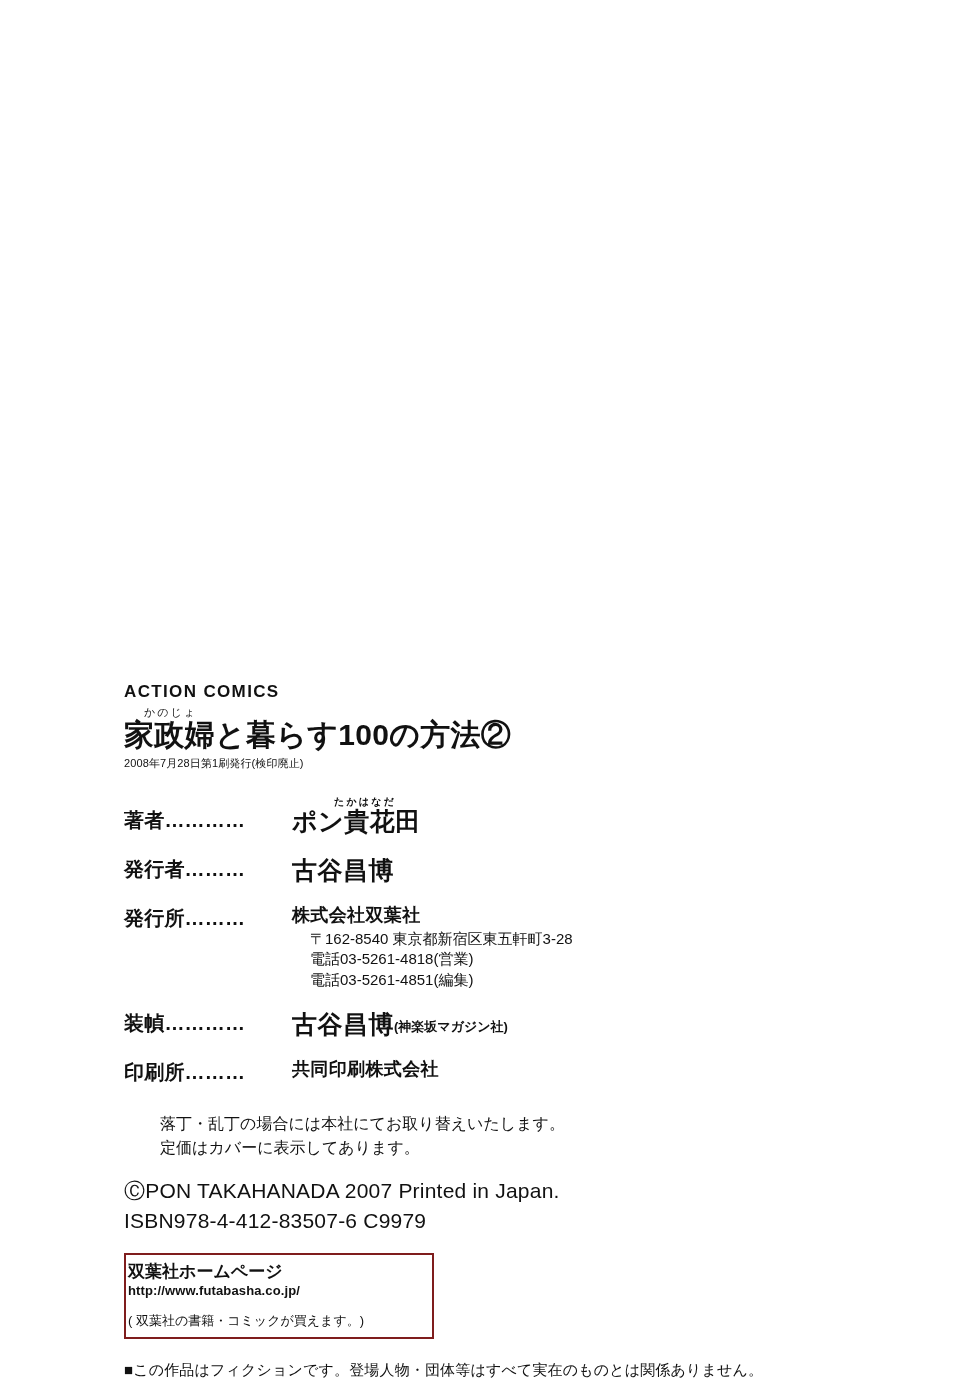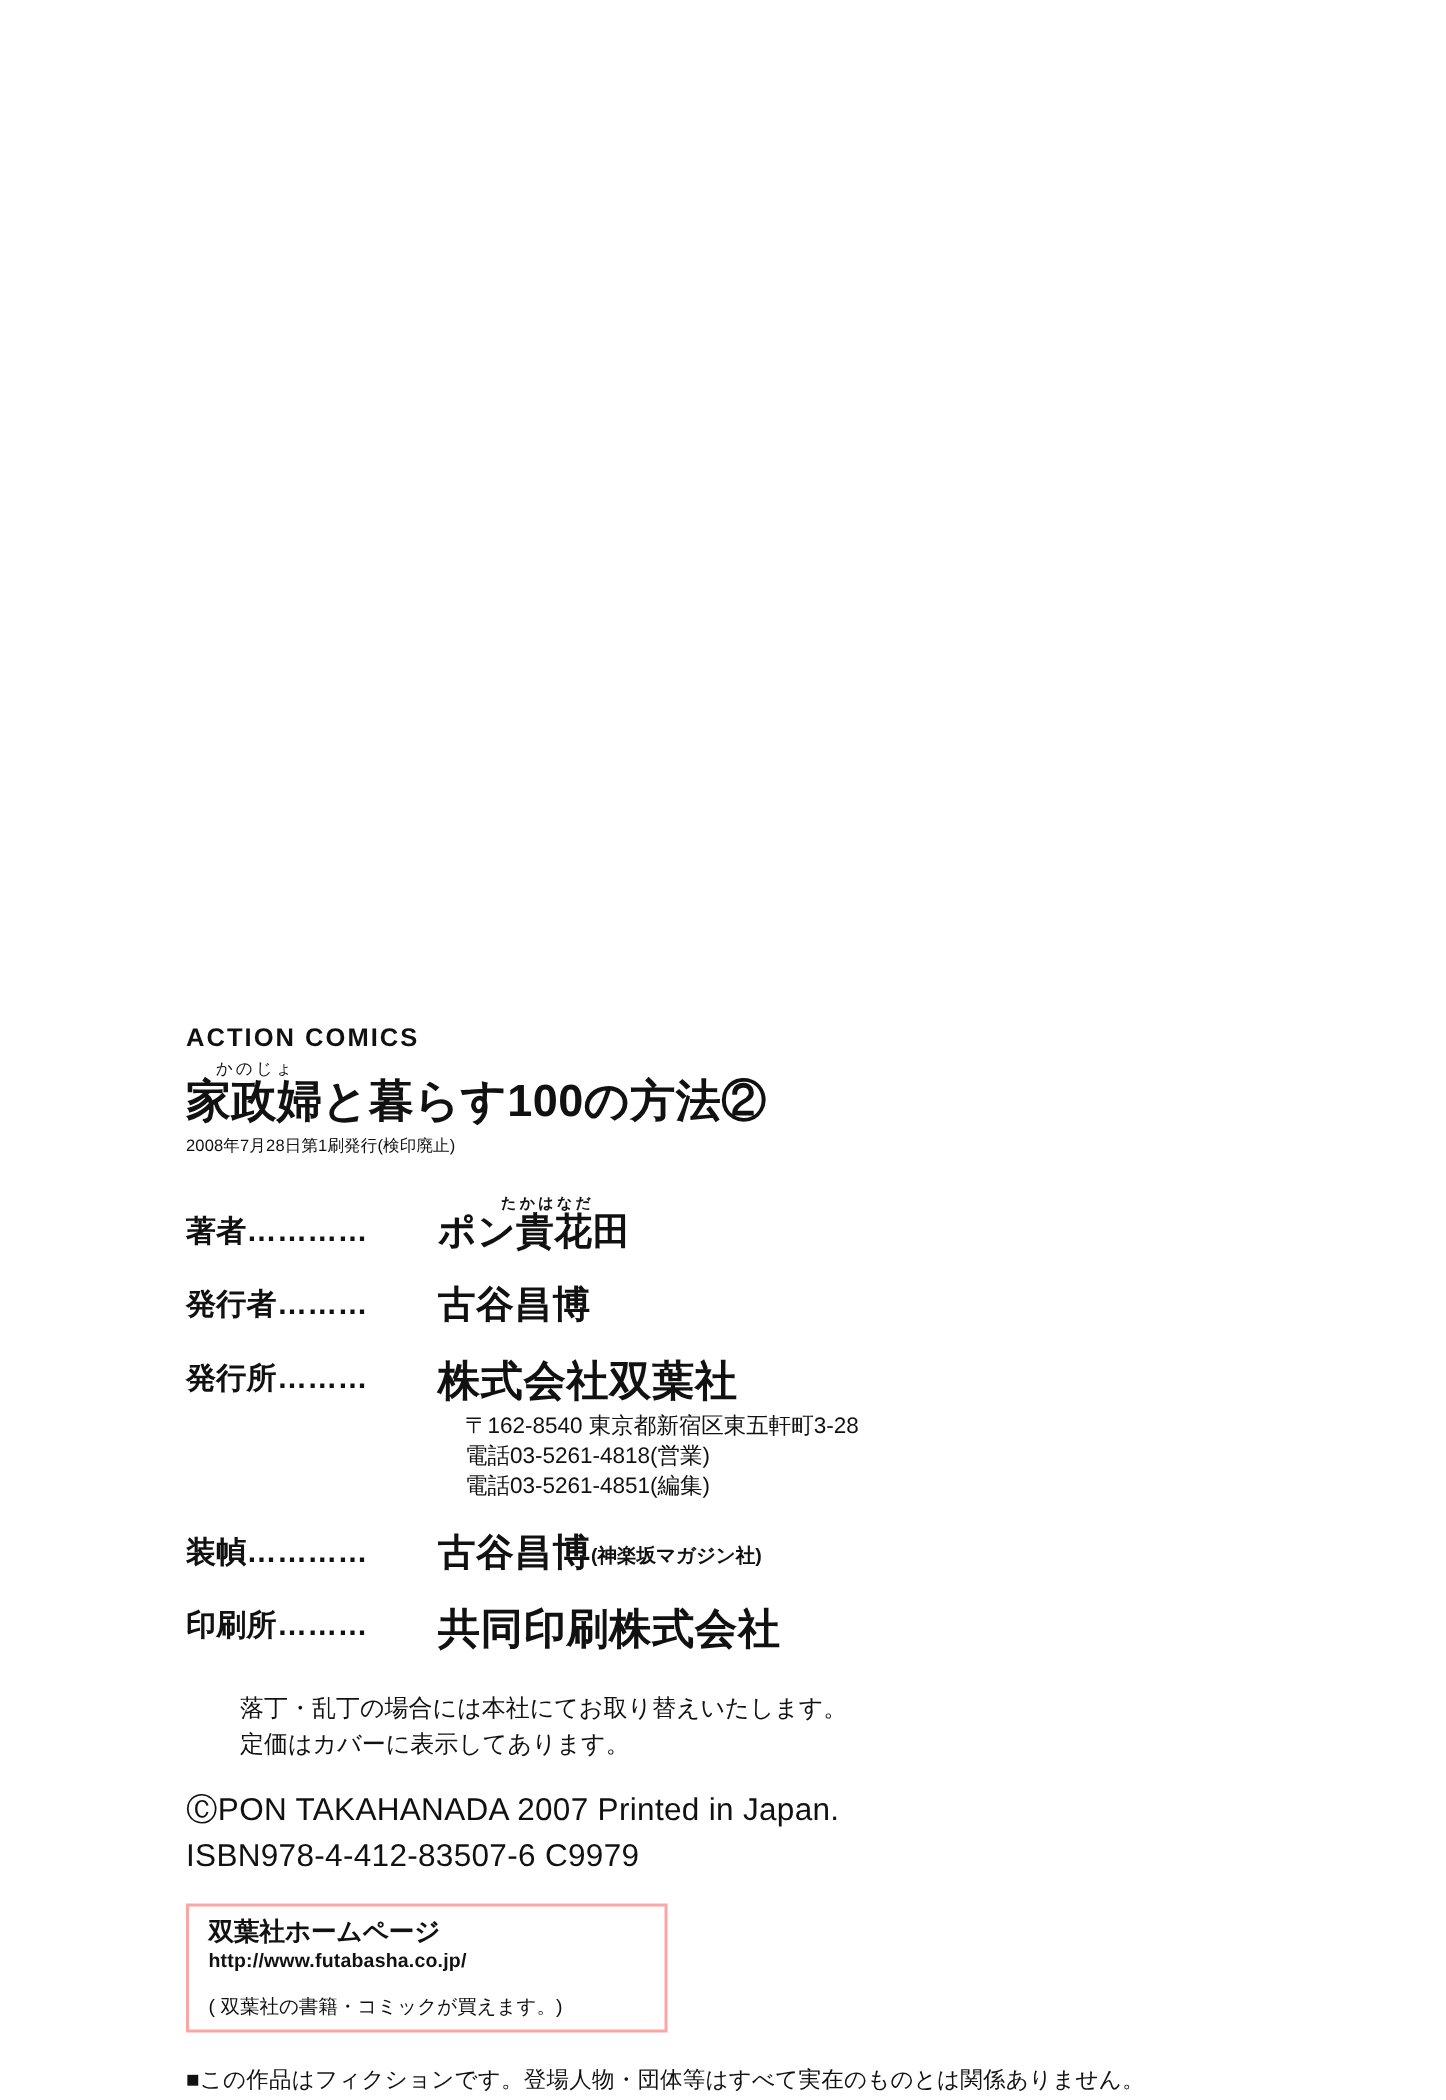--- a/index.html
+++ b/index.html
@@ -81,21 +81,21 @@
     position: relative;
   }
   .entry-value .name {
     font-size: 25px;
     font-weight: bold;
     letter-spacing: 0.02em;
     line-height: 1.15;
     white-space: nowrap;
   }
   .entry-value .name.big {
-    font-size: 28px;
+    font-size: 18px;
   }
   .name-furigana {
     position: absolute;
     left: 42px;
     top: -12px;
     font-size: 10px;
     font-weight: bold;
     letter-spacing: 0.22em;
   }
   .small-suffix {
@@ -124,23 +124,23 @@
     margin-top: 16px;
     font-size: 21px;
     font-weight: normal;
     line-height: 1.45;
     letter-spacing: 0.01em;
   }
   .copyright div { white-space: nowrap; }
 
   .hp-box {
     margin-top: 16px;
-    border: 2px solid #fca5a5;
+    border: 2px solid #7f1d1d;
     display: inline-block;
-    padding: 6px 14px 7px 13px;
+    padding: 6px 14px 7px 2px;
     min-width: 290px;
   }
   .hp-title {
     font-size: 17px;
     font-weight: bold;
     line-height: 1.3;
   }
   .hp-url {
     font-size: 13px;
     font-weight: bold;

